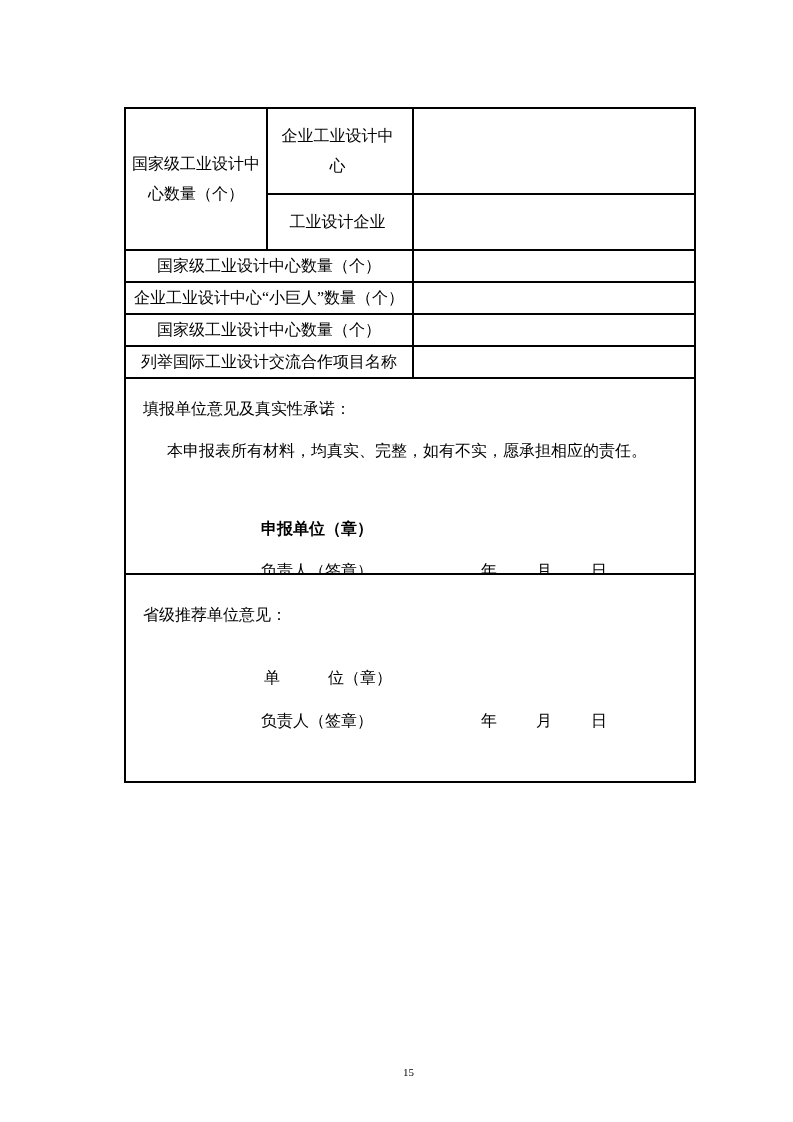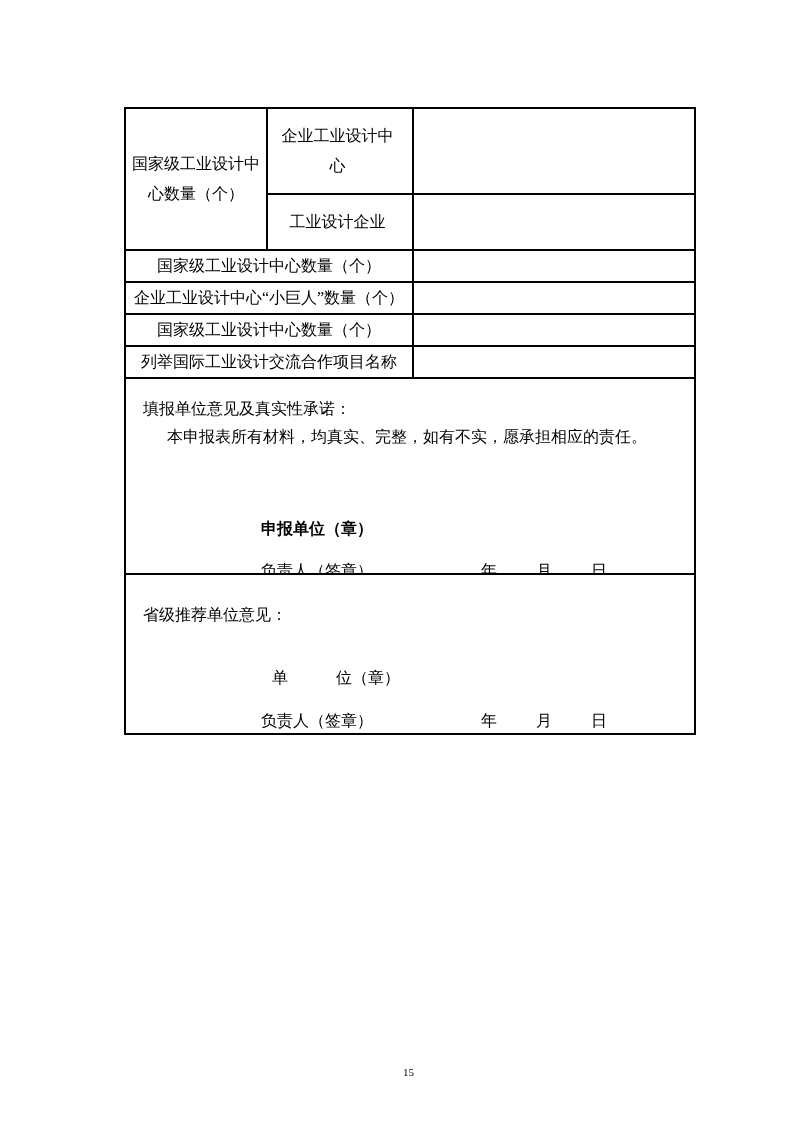--- a/index.html
+++ b/index.html
@@ -34,21 +34,21 @@
   td.left { text-align: center; padding-left: 7px; }
   td.value-cell { background: #fff; }
 
   td.section-cell {
     position: relative;
     vertical-align: top;
     text-align: center;
     padding: 0;
   }
   tr.row-declaration { height: 196px; }
-  tr.row-recommendation { height: 160px; }
+  tr.row-recommendation { height: 208px; }
   .abs { position: absolute; white-space: nowrap; line-height: 22px; }
 
   .page-number {
     position: absolute; top: 1039px; left: 0; width: 100%;
     text-align: center; font-size: 11px; line-height: 18px;
   }
 </style>
 </head>
 <body>
 
@@ -83,33 +83,33 @@
         <td class="value-cell"></td>
       </tr>
       <tr class="row-std">
         <td colspan="2" class="center">列举国际工业设计交流合作项目名称</td>
         <td class="value-cell"></td>
       </tr>
 
       <tr class="row-declaration">
         <td colspan="3" class="section-cell">
           <div class="abs" style="left:5px; top:7px;">填报单位意见及真实性承诺：</div>
-          <div class="abs" style="left:29px; top:35px;">本申报表所有材料，均真实、完整，如有不实，愿承担相应的责任。</div>
+          <div class="abs" style="left:29px; top:49px;">本申报表所有材料，均真实、完整，如有不实，愿承担相应的责任。</div>
           <div class="abs" style="left:123px; top:127px;font-weight:bold;">申报单位（章）</div>
           <div class="abs" style="left:123px; top:169px;">负责人（签章）</div>
           <span class="abs" style="left:343px; top:169px;">年</span>
           <span class="abs" style="left:398px; top:169px;">月</span>
           <span class="abs" style="left:453px; top:169px;">日</span>
         </td>
       </tr>
 
       <tr class="row-recommendation">
         <td colspan="3" class="section-cell">
           <div class="abs" style="left:5px; top:17px;">省级推荐单位意见：</div>
-          <div class="abs" style="left:134px; top:80px;">单　　　位（章）</div>
+          <div class="abs" style="left:126px; top:80px;">单　　　位（章）</div>
           <div class="abs" style="left:123px; top:123px;">负责人（签章）</div>
           <span class="abs" style="left:343px; top:123px;">年</span>
           <span class="abs" style="left:398px; top:123px;">月</span>
           <span class="abs" style="left:453px; top:123px;">日</span>
         </td>
       </tr>
     </tbody>
   </table>
 
   <div class="page-number">15</div>

